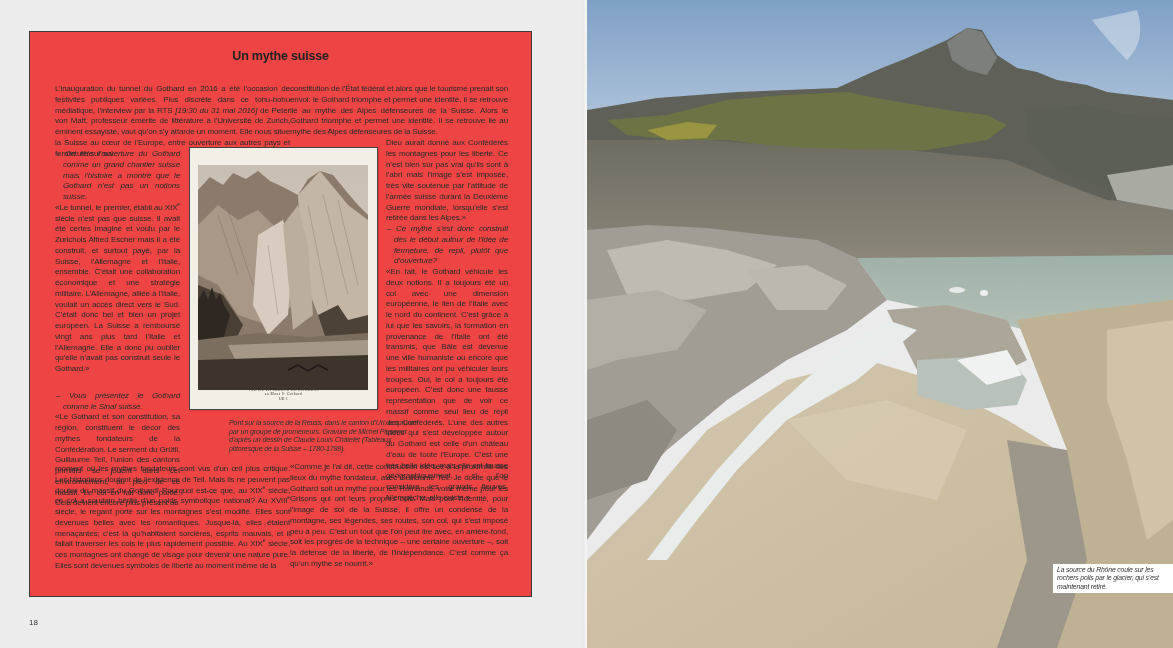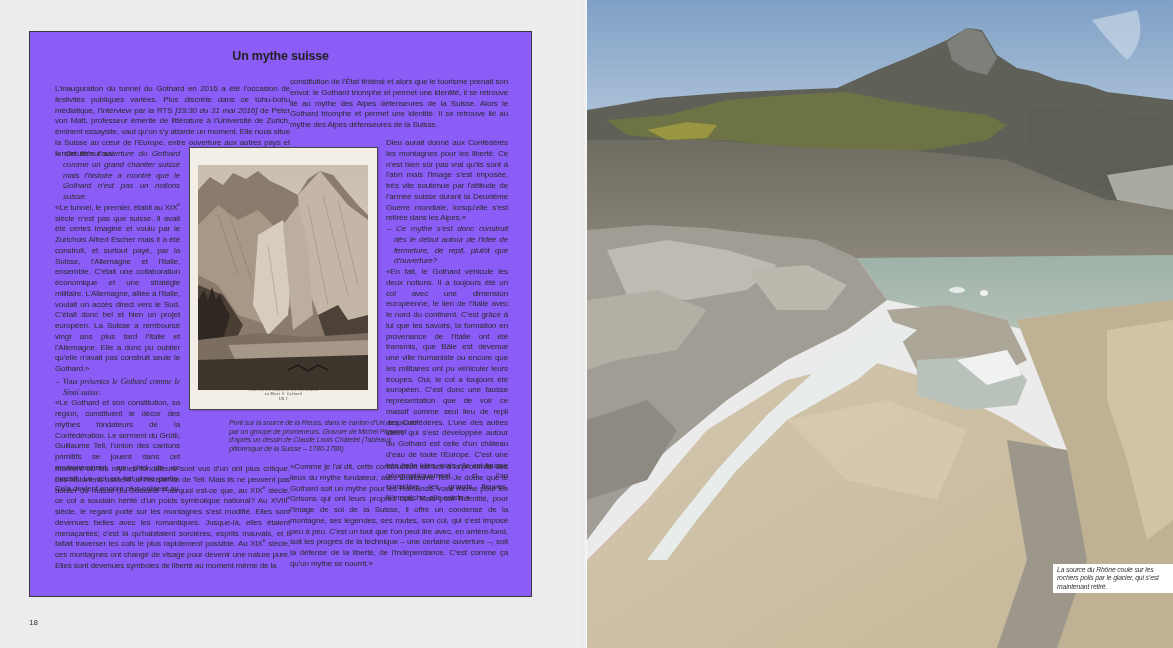--- a/index.html
+++ b/index.html
@@ -2,21 +2,21 @@
 <html><head>
 <meta charset="utf-8">
 <style>
   * { box-sizing: border-box; margin: 0; padding: 0; }
   html, body { width: 1173px; height: 648px; overflow: hidden; background: #ebebeb; }
   body { position: relative; font-family: "Liberation Sans", sans-serif; color: #2a2a2a; }
 
   .left-page { position: absolute; left: 0; top: 0; width: 587px; height: 648px; background: #ececec; }
   .gutter { position: absolute; left: 582px; top: 0; width: 5px; height: 648px; background: linear-gradient(to right, #e6e6e6, #f6f6f6); }
 
-  .box { position: absolute; left: 29px; top: 31px; width: 503px; height: 566px; border: 1.3px solid #3a3a3a; background: #8b5cf6; }
+  .box { position: absolute; left: 29px; top: 31px; width: 503px; height: 566px; border: 1.3px solid #3a3a3a; background: #ef4444; }
   .box-title { position: absolute; left: 0; right: 0; top: 17px; text-align: center; font-family: "Liberation Sans", sans-serif; font-weight: bold; font-size: 12.5px; color: #222; letter-spacing: -0.2px; }
 
   .txt { position: absolute; font-size: 8.05px; line-height: 10.75px; color: #2c2c2c; text-align: justify; letter-spacing: -0.15px; }
   .txt p { margin: 0; }
   .txt .q { font-style: italic; padding-left: 8px; text-indent: -7px; }
   .txt i { font-style: italic; }
   sup { font-size: 5px; vertical-align: super; line-height: 0; }
 
   .engraving-frame { position: absolute; left: 189px; top: 147px; width: 189px; height: 263px; border: 1.5px solid #444; background: #f3efe6; box-shadow: 1px 1px 2px rgba(0,0,0,0.15); }
   .engraving-plate { position: absolute; left: 8px; top: 17px; width: 170px; height: 225px; overflow: hidden; background: #b9aea3; }
@@ -38,29 +38,29 @@
     <div class="box-title">Un mythe suisse</div>
   </div>
 
   <div class="txt" style="left:55px; top:84px; width:235px;">
     <p><span>L’inauguration du tunnel du Gothard en 2016 a été l’occasion de festivités publiques variées. Plus discrète dans ce tohu-bohu médiatique, l’interview par la RTS </span><i>[19:30 du 31 mai 2016]</i><span> de Peter von Matt, professeur émérite de littérature à l’Université de Zurich, éminent essayiste, vaut qu’on s’y attarde un moment. Elle nous situe la Suisse au cœur de l’Europe, entre ouverture aux autres pays et fermeture sur soi.</span></p>
   </div>
 
   <div class="txt" style="left:55px; top:149px; width:125px;">
     <p class="q">– On fête l’ouverture du Gothard comme un grand chantier suisse mais l’histoire a montré que le Gothard n’est pas un notions suisse.</p>
     <p><span>«Le tunnel, le premier, établi au XIX</span><sup>e</sup><span> siècle n’est pas que suisse. Il avait été certes imaginé et voulu par le Zurichois Alfred Escher mais il a été construit, et surtout payé, par la Suisse, l’Allemagne et l’Italie, ensemble. C’était une collaboration économique et une stratégie militaire. L’Allemagne, alliée à l’Italie, voulait un accès direct vers le Sud. C’était donc bel et bien un projet européen. La Suisse a remboursé vingt ans plus tard l’Italie et l’Allemagne. Elle a donc pu oublier qu’elle n’avait pas construit seule le Gothard.»</span></p>
-    <p class="q" style="margin-top:2px;font-family:Liberation Serif, serif;">– Vous présentez le Gothard comme le Sinaï suisse.</p>
+    <p class="q" style="margin-top:16px;">– Vous présentez le Gothard comme le Sinaï suisse.</p>
     <p>«Le Gothard et son constitution, sa région, constituent le décor des mythes fondateurs de la Confédération. Le serment du Grütli, Guillaume Tell, l’union des cantons primitifs se jouent dans cet environnement, au pied de ce massif. Le col en fait donc partie. Cela devient encore plus présent au</p>
   </div>
 
   <div class="txt" style="left:55px; top:464px; width:235px;">
     <p><span>moment où les mythes fondateurs sont vus d’un œil plus critique. Les historiens doutent de l’existence de Tell. Mais ils ne peuvent pas douter du massif du Gothard! Pourquoi est-ce que, au XIX</span><sup>e</sup><span> siècle, ce col a soudain hérité d’un poids symbolique national? Au XVIII</span><sup>e</sup><span> siècle, le regard porté sur les montagnes s’est modifié. Elles sont devenues belles avec les romantiques. Jusque-là, elles étaient menaçantes; c’est là qu’habitaient sorcières, esprits mauvais, et il fallait traverser les cols le plus rapidement possible. Au XIX</span><sup>e</sup><span> siècle, ces montagnes ont changé de visage pour devenir une nature pure. Elles sont devenues symboles de liberté au moment même de la</span></p>
   </div>
 
-  <div class="txt" style="left:290px; top:77px; width:218px;">
+  <div class="txt" style="left:290px; top:84px; width:218px;">
     <p>constitution de l’État fédéral et alors que le tourisme prenait son envol: le Gothard triomphe et permet une identité, il se retrouve lié au mythe des Alpes défenseures de la Suisse. Alors le Gothard triomphe et permet une identité. Il se retrouve lié au mythe des Alpes défenseures de la Suisse.</p>
   </div>
 
   <div class="txt" style="left:386px; top:138px; width:122px;">
     <p>Dieu aurait donné aux Confédérés les montagnes pour les liberté. Ce n’est bien sûr pas vrai qu’ils sont à l’abri mais l’image s’est imposée, très vite soutenue par l’attitude de l’armée suisse durant la Deuxième Guerre mondiale, lorsqu’elle s’est retirée dans les Alpes.»</p>
     <p class="q">– Ce mythe s’est donc construit dès le début autour de l’idée de fermeture, de repli, plutôt que d’ouverture?</p>
     <p>«En fait, le Gothard véhicule les deux notions. Il a toujours été un col avec une dimension européenne, le lien de l’Italie avec le nord du continent. C’est grâce à lui que les savoirs, la formation en provenance de l’Italie ont été transmis, que Bâle est devenue une ville humaniste ou encore que les militaires ont pu véhiculer leurs troupes. Oui, le col a toujours été européen. C’est donc une fausse représentation que de voir ce massif comme seul lieu de repli des Confédérés. L’une des autres idées qui s’est développée autour du Gothard est celle d’un château d’eau de toute l’Europe. C’est une très belle idée, mais elle est fausse géographiquement, si l’on considère les grands fleuves. N’empêche, elle existe.»</p>
   </div>
 
   <div class="txt" style="left:290px; top:462px; width:218px;">

